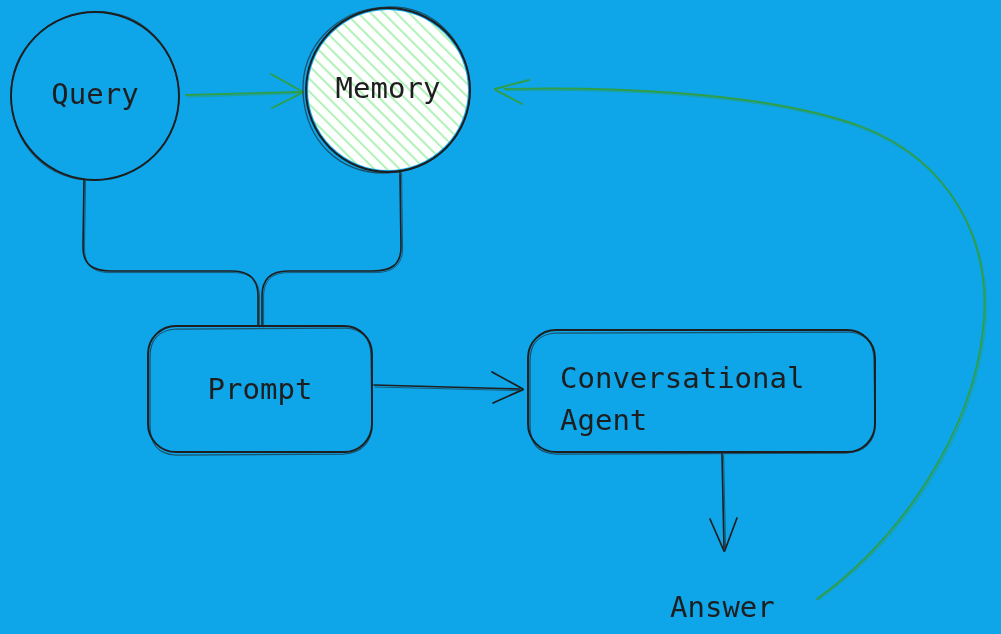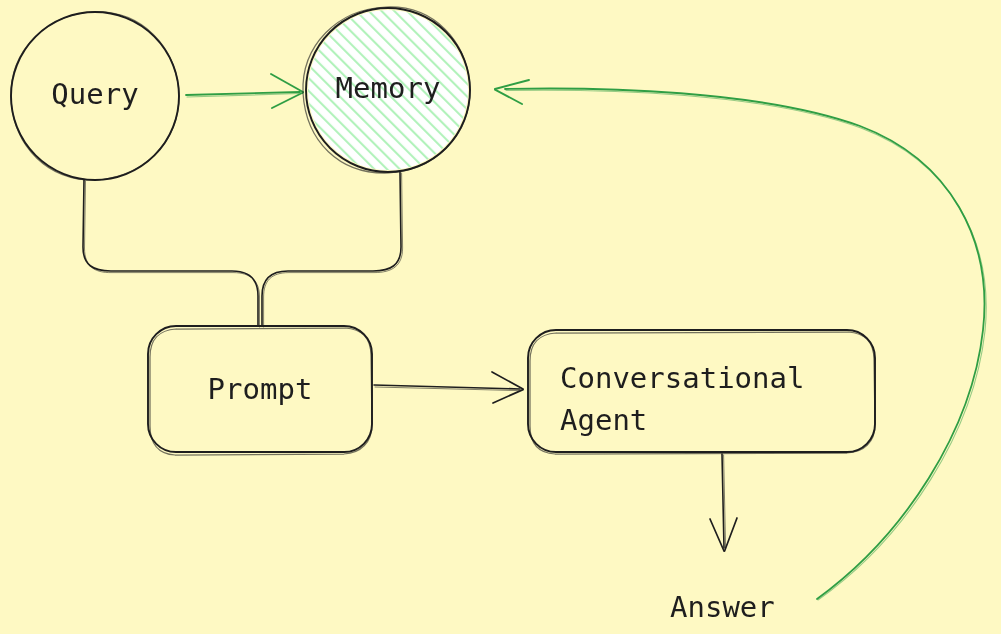--- a/index.html
+++ b/index.html
@@ -7,21 +7,21 @@
     padding: 0;
     background: #ffffff;
   }
   body {
     font-family: "DejaVu Sans Mono", monospace;
   }
   #canvas-wrap {
     position: relative;
     width: 1001px;
     height: 634px;
-    background: #fef9c3;
+    background: #0ea5e9;
     overflow: hidden;
   }
   #diagram-svg {
     position: absolute;
     top: 0;
     left: 0;
     width: 1001px;
     height: 634px;
     display: block;
   }

